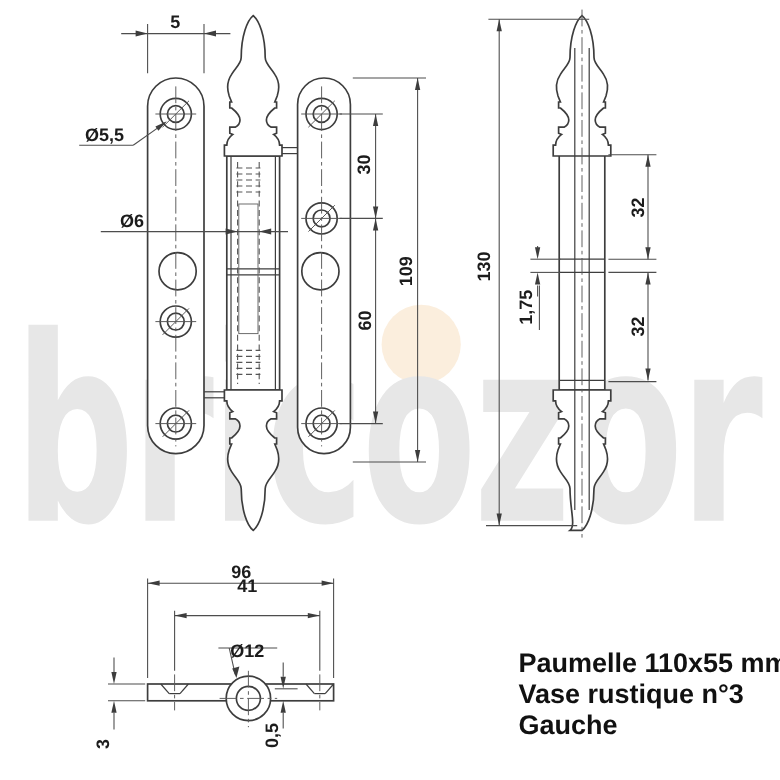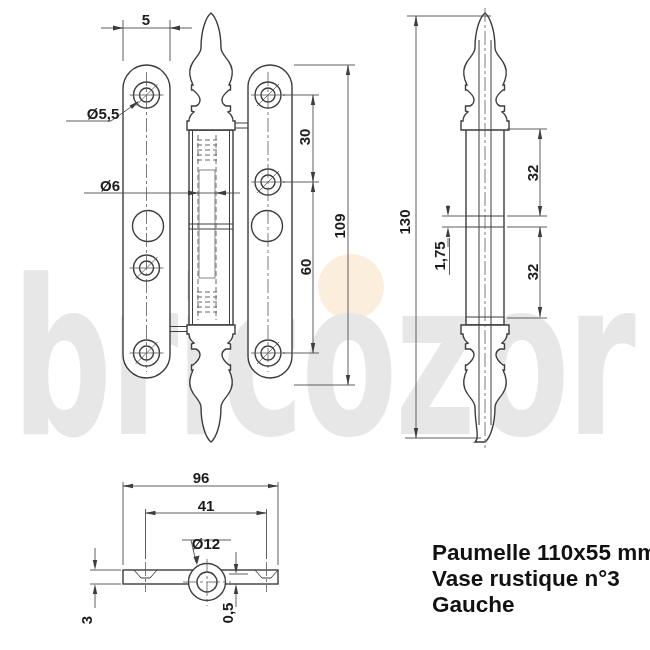--- a/index.html
+++ b/index.html
@@ -222,33 +222,33 @@
         <polygon points="197,565 199.5,555.5 193.5,557"></polygon>
         <polygon points="95,570 92.8,560 97.2,560"></polygon>
           <polygon points="95,584 92.8,594 97.2,594"></polygon>
         <polygon points="236,574 233.8,564 238.2,564"></polygon>
           <polygon points="236,584 233.8,594 238.2,594"></polygon>
       </g>
     </g>
   </svg>
 
   <span class="dim" style="left:146px;top:19px">5</span>
-  <span class="dim" style="left:103px;top:113px">Ø5,5</span>
+  <span class="dim" style="left:87px;top:113px">Ø5,5</span>
   <span class="dim" style="left:110px;top:185px">Ø6</span>
   <span class="dim v" style="left:304px;top:137px">30</span>
   <span class="dim v" style="left:305px;top:267px">60</span>
   <span class="dim v" style="left:339px;top:226px">109</span>
 
   <span class="dim v" style="left:404px;top:222px">130</span>
   <span class="dim v" style="left:532px;top:173px">32</span>
   <span class="dim v" style="left:439px;top:256px">1,75</span>
   <span class="dim v" style="left:532px;top:272px">32</span>
 
   <span class="dim" style="left:201px;top:477px">96</span>
-  <span class="dim" style="left:206px;top:505px">41</span>
+  <span class="dim" style="left:206px;top:489px">41</span>
   <span class="dim" style="left:206px;top:543px">Ø12</span>
   <span class="dim v" style="left:86px;top:620px">3</span>
   <span class="dim v" style="left:227px;top:613px">0,5</span>
 
   <div class="caption">
     <div>Paumelle 110x55 mm</div>
     <div>Vase rustique n°3</div>
     <div>Gauche</div>
   </div>
 </div>

